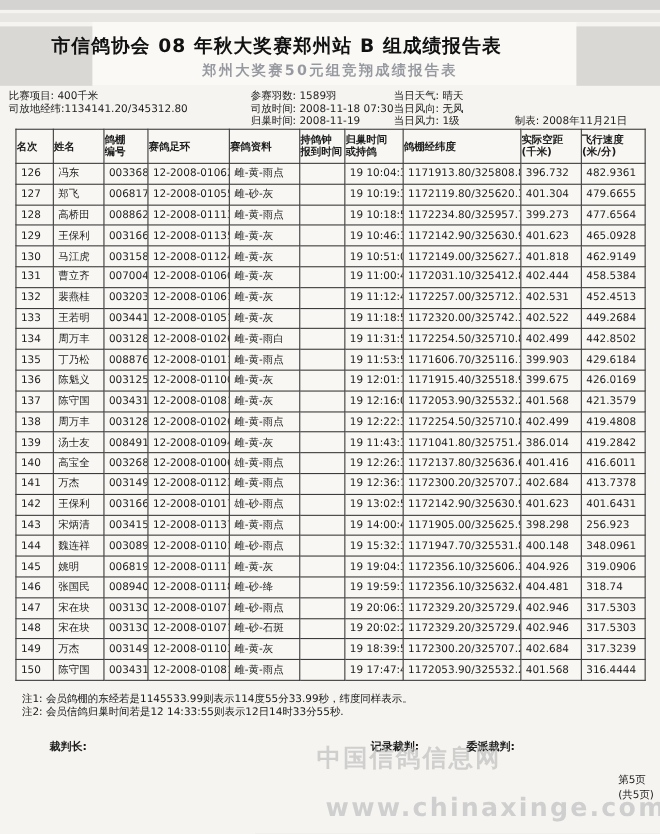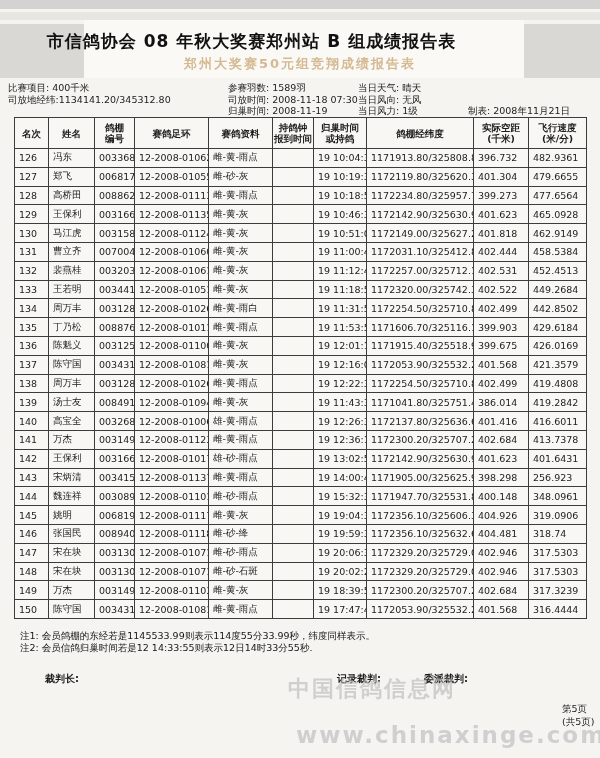--- a/index.html
+++ b/index.html
@@ -13,39 +13,39 @@
   .scan-strip-top{position:absolute;left:0;top:0;width:600px;height:9px;background:#c9c8c5;opacity:.75;}
   .scan-strip-2{position:absolute;left:0;top:12px;width:600px;height:8px;background:#dddcd8;opacity:.6;}
   .scan-band-title{position:absolute;left:0;top:24px;width:600px;height:54px;background:#dad8d4;}
   .title-box{position:absolute;left:84px;top:20px;width:440px;height:58px;background:#faf9f6;}
   .title{
     position:absolute;left:0;top:30px;width:503px;text-align:center;
     font-size:17px;font-weight:bold;letter-spacing:1px;color:#111;
   }
   .ghost-title{
     position:absolute;left:0;top:55px;width:600px;text-align:center;
-    font-size:13px;font-weight:bold;color:#a16207;opacity:.42;filter:blur(.6px);
+    font-size:13px;font-weight:bold;color:#0f172a;opacity:.42;filter:blur(.6px);
     letter-spacing:2px;
   }
   .info{position:absolute;top:82px;left:0;width:600px;font-size:9.5px;line-height:11.5px;}
   .info .col{position:absolute;top:0;white-space:nowrap;}
   .info .col.c1{left:8px;}
   .info .col.c2{left:228px;}
   .info .col.c3{left:358px;}
   .made{position:absolute;left:468px;top:23px;white-space:nowrap;}
   table.results{
     position:absolute;left:14px;top:117px;width:572px;
     border-collapse:collapse;table-layout:fixed;background:#f8f7f4;
   }
   table.results th,table.results td{
     border:1px solid #3c3c3c;overflow:hidden;white-space:nowrap;
     font-weight:normal;
   }
   table.results th{
-    font-size:9.5px;line-height:11px;text-align:center;vertical-align:middle;
+    font-size:9.5px;line-height:11px;text-align:left;vertical-align:middle;
     height:28px;white-space:pre-line;font-weight:bold;padding:1px 0;
   }
   table.results td{
     font-size:9.5px;height:17.8px;padding:0 0 0 4px;text-align:left;vertical-align:middle;
   }
   td.col-rank{padding-left:7px;}
   .notes{position:absolute;left:20px;top:630px;font-size:9.5px;line-height:11.5px;color:#161616;}
   .judges{position:absolute;left:0;top:672px;width:600px;font-size:10px;font-weight:bold;}
   .judges .j1{position:absolute;left:45px;top:0;}
   .judges .j2{position:absolute;left:337px;top:0;}

